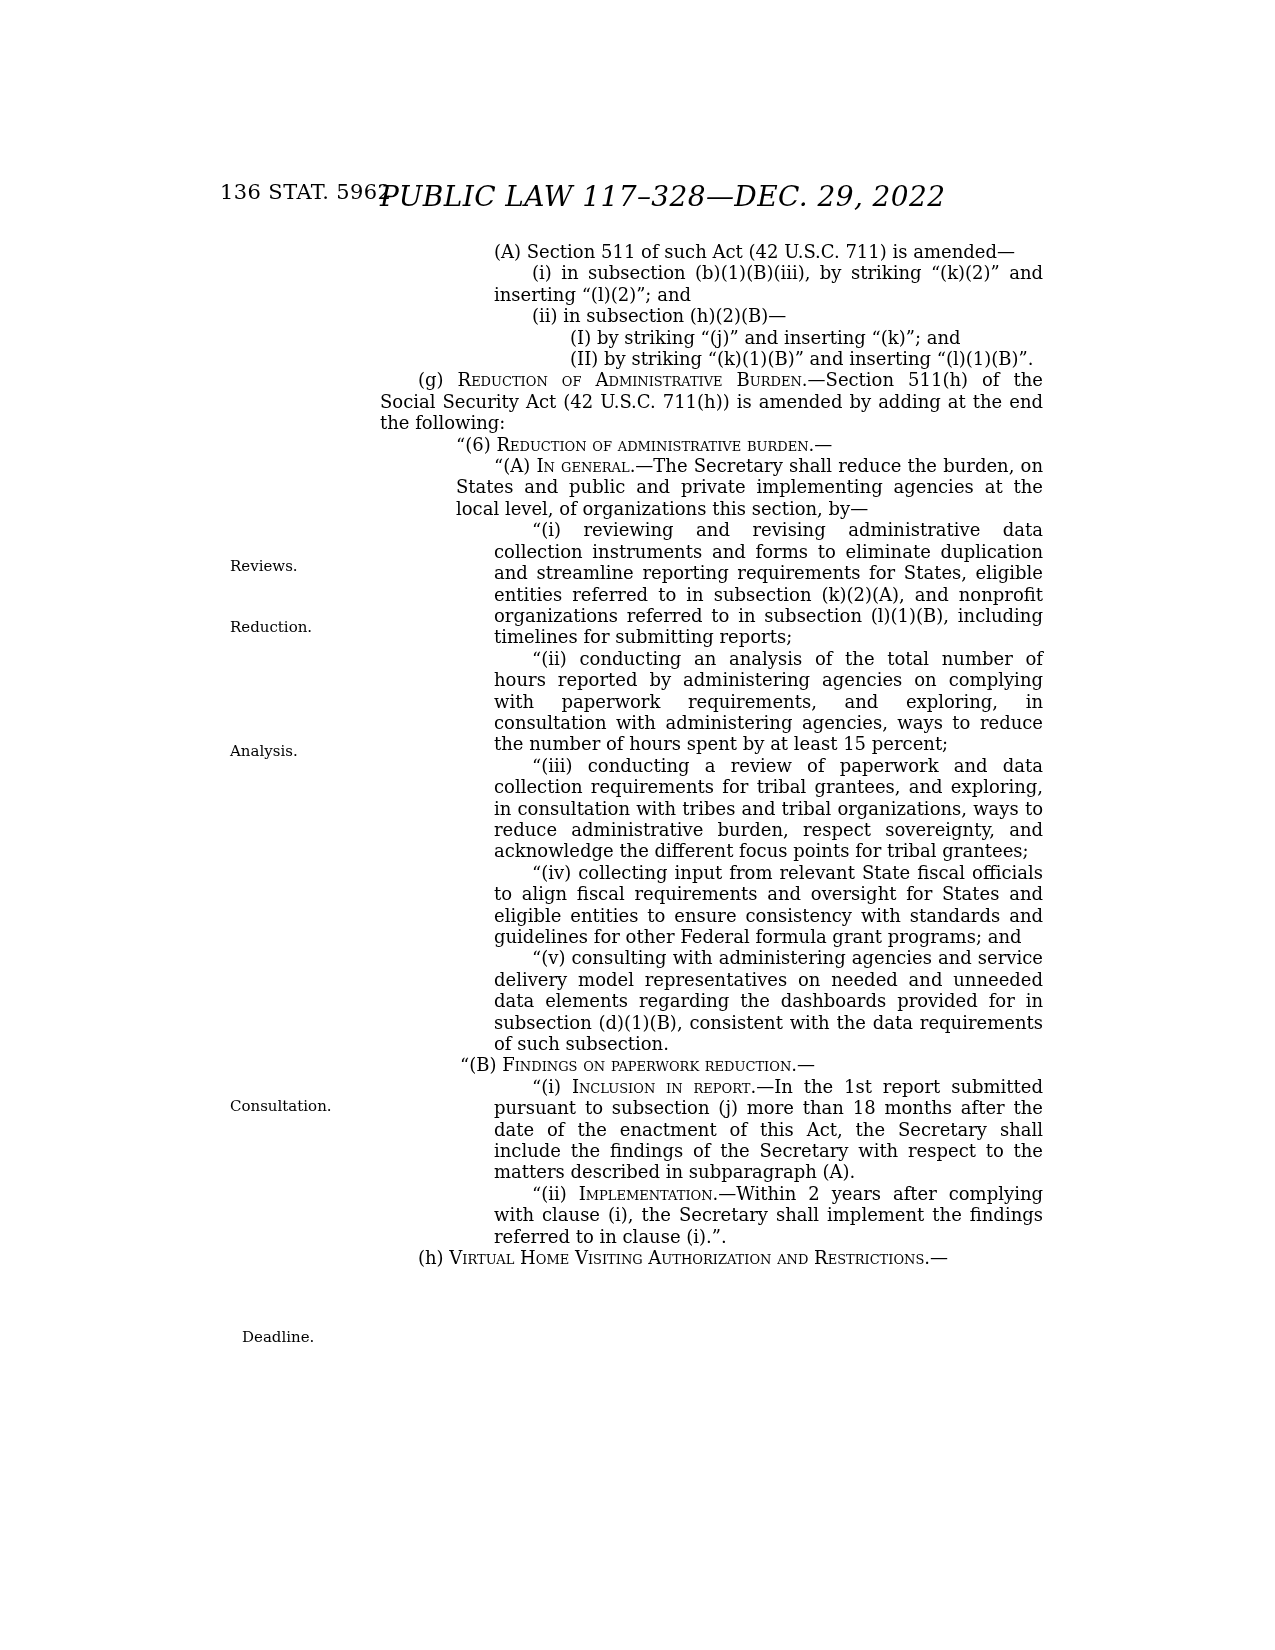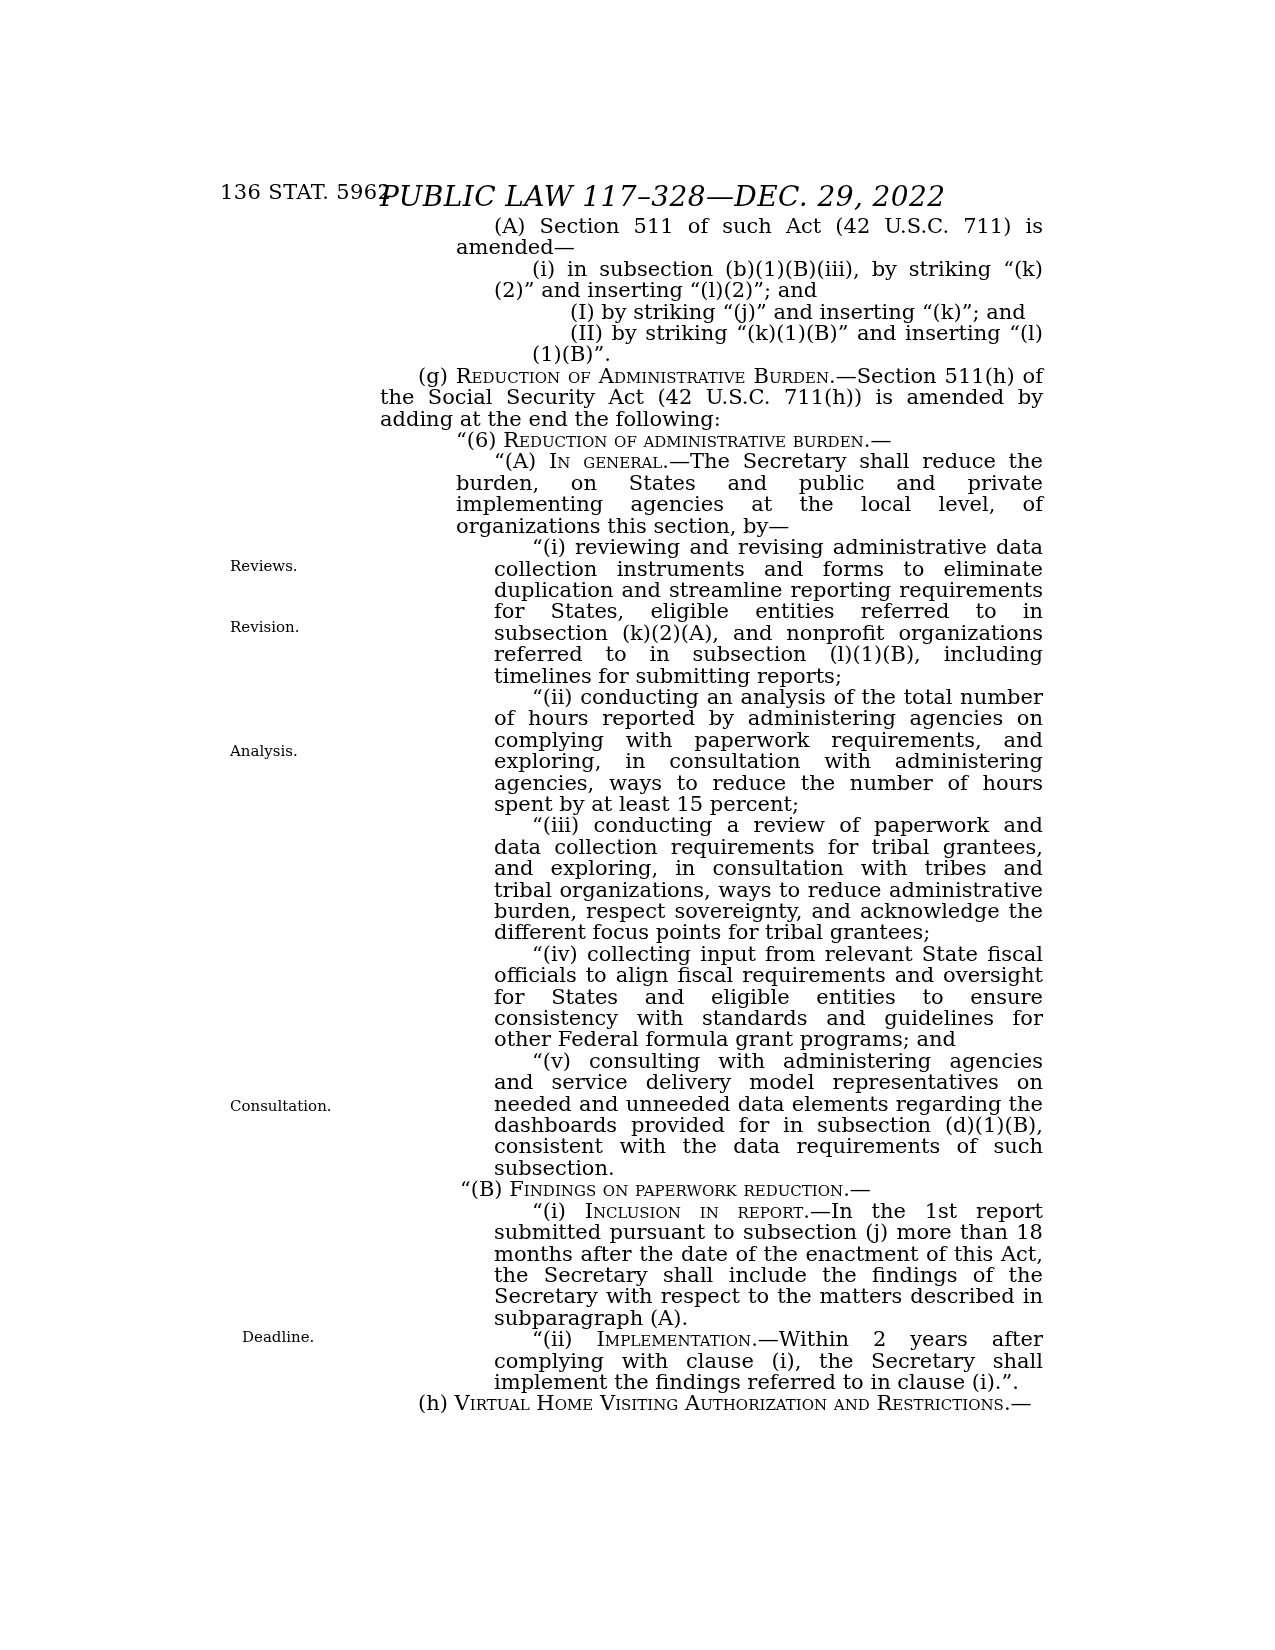--- a/index.html
+++ b/index.html
@@ -23,23 +23,23 @@
     position:absolute;
     left:380px; top:180px;
     width:663px;
     font-size:28px;
     letter-spacing:0.4px;
     white-space:nowrap;
     font-style:italic;
   }
   .body-text {
     position:absolute;
-    left:380px; top:216px;
+    left:380px; top:241px;
     width:663px;
-    font-size:21px;
+    font-size:18px;
     line-height:21.4px;
   }
   .par {
     margin:0;
     text-align:justify;
     text-justify:inter-word;
     hyphens:auto;
   }
   
   .i0  { margin-left:0;     text-indent:38px; }
@@ -60,31 +60,32 @@
 </style>
 </head>
 <body>
 
 <div class="page">
 
   <div class="stat-citation">136 STAT. 5962</div>
   <div class="law-heading">PUBLIC LAW 117–328—DEC. 29, 2022</div>
 
   <div class="note" style="top:557px;">Reviews.</div>
-  <div class="note" style="top:618px;">Revision.</div>
+  <div class="note" style="top:618px;">Reduction.</div>
   <div class="note" style="top:742px;">Analysis.</div>
   <div class="note" style="top:1097px;">Consultation.</div>
   <div class="note" style="top:1328px;margin-left:12px;">Deadline.</div>
 
   <div class="body-text">
 
     <p class="par i1"><span>(A) Section 511 of such Act (42 U.S.C. 711) is amended—</span></p>
 
     <p class="par i2"><span>(i) in subsection (b)(1)(B)(iii), by striking “(k)(2)” and inserting “(l)(2)”; and</span></p>
 
+    <p class="par i2"><span>(ii) in subsection (h)(2)(B)—</span></p>
 
     <p class="par i3"><span>(I) by striking “(j)” and inserting “(k)”; and</span></p>
 
     <p class="par i3"><span>(II) by striking “(k)(1)(B)” and inserting “(l)(1)(B)”.</span></p>
 
 
     <p class="par i0"><span>(g) </span><span class="sc">Reduction of Administrative Burden</span><span>.—Section 511(h) of the Social Security Act (42 U.S.C. 711(h)) is amended by adding at the end the following:</span></p>
 
     <p class="par i1h"><span>“(6) </span><span class="sc">Reduction of administrative burden</span><span>.—</span></p>
 

